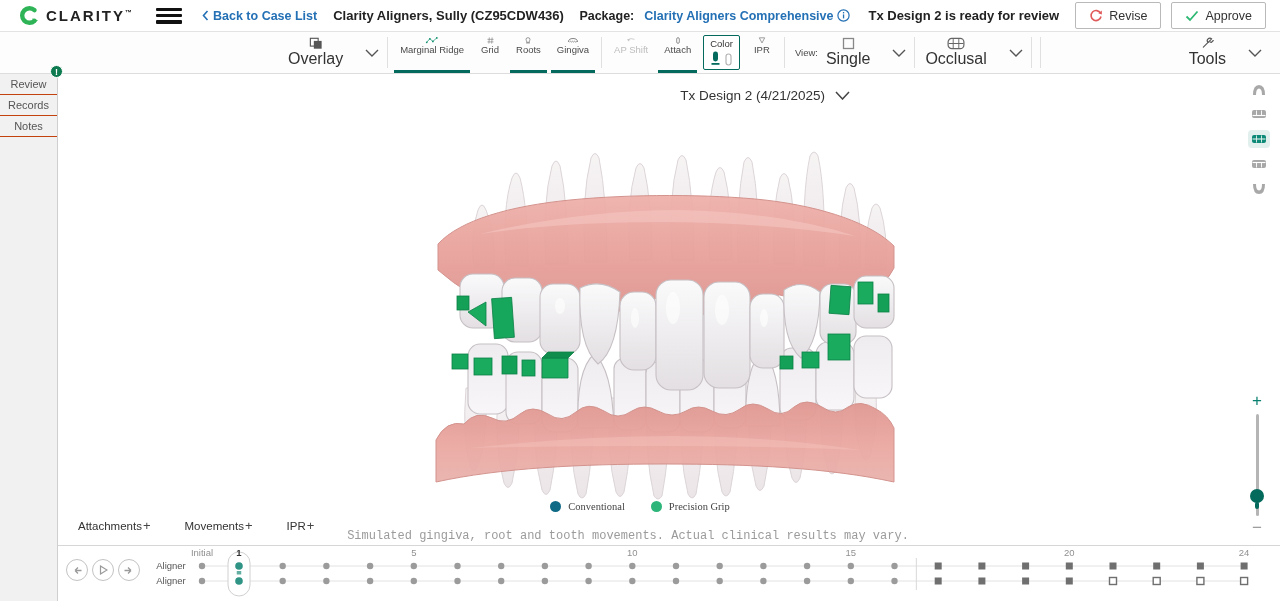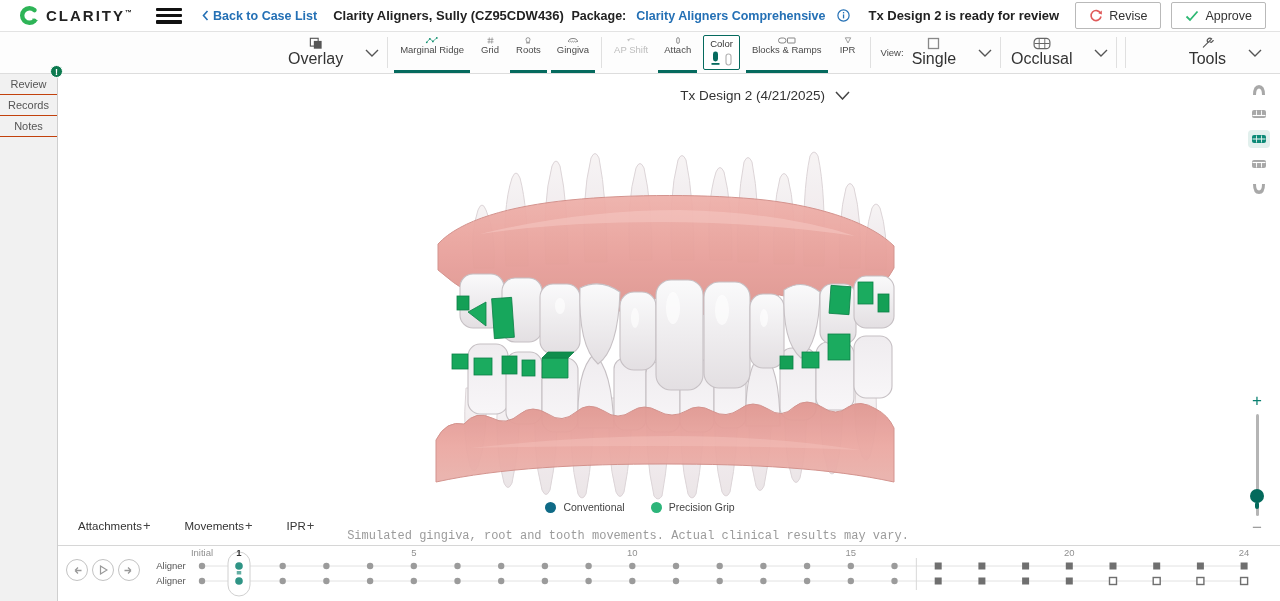--- a/index.html
+++ b/index.html
@@ -14,21 +14,21 @@
   .logo-text { font-weight:bold; font-size:15px; letter-spacing:2px; color:#222; }
   .logo-tm { font-size:7px; vertical-align:super; color:#222; }
   .hamburger { margin-left:22px; width:26px; height:16px; display:flex; flex-direction:column;
     justify-content:space-between; cursor:pointer; }
   .hamburger div { height:3.2px; background:#111; border-radius:1px; }
   .back-link { margin-left:20px; display:flex; align-items:center; gap:4px; font-size:12.5px;
     font-weight:bold; color:#2470b5; cursor:pointer; }
   .case-title { margin-left:16px; font-size:13px; font-weight:bold; color:#222; }
   .header-right { margin-left:auto; display:flex; align-items:center; gap:10px; margin-right:14px; }
   .package-label { font-size:12.5px; font-weight:bold; color:#222; }
-  .package-value { font-size:12.5px; font-weight:bold; color:#2470b5; display:flex; align-items:center; gap:12px; cursor:pointer; }
+  .package-value { font-size:12.5px; font-weight:bold; color:#2470b5; display:flex; align-items:center; gap:4px; cursor:pointer; }
   .status-text { font-size:13px; font-weight:bold; color:#222; margin-left:8px; margin-right:6px; }
   .hdr-btn { display:flex; align-items:center; gap:6px; border:1px solid #b9b9b9; background:#fff;
     border-radius:2px; height:27px; padding:0 13px; font-size:12.5px; color:#333; cursor:pointer;
     font-family:"Liberation Sans", sans-serif; }
 
   
   .toolbar { position:absolute; left:0; top:32px; width:1280px; height:42px; background:#fdfdfd;
     border-bottom:1px solid #ddd; display:flex; align-items:stretch; }
   .tb-sep { width:1px; background:#e0e0e0; margin:5px 4px; }
   .tb-item { position:relative; display:flex; flex-direction:column; align-items:center;
@@ -56,21 +56,21 @@
   .alert-badge { position:absolute; left:50px; top:-9px; width:13px; height:13px; border-radius:50%;
     background:#0d7a4f; color:#fff; font-size:9px; font-weight:bold; display:flex; align-items:center;
     justify-content:center; border:1px solid #fff; }
 
   
   .design-title { position:absolute; left:430px; top:88px; width:420px; text-align:center;
     font-size:13.5px; color:#333; cursor:pointer; display:flex; align-items:center; justify-content:flex-end; gap:10px; }
   .teeth-svg { position:absolute; left:430px; top:148px; }
 
   .legend { position:absolute; left:430px; top:501px; width:420px; display:flex; gap:26px;
-    align-items:center; justify-content:center; }
+    align-items:center; justify-content:center;font-family:Liberation Serif, serif; }
   .legend-item { display:flex; align-items:center; gap:7px; font-size:10.5px; color:#444; }
   .legend-dot { width:11px; height:11px; border-radius:50%; }
   .disclaimer { position:absolute; left:328px; top:529px; width:600px; text-align:center;
     font-size:12px; color:#9b9b9b;font-family:Liberation Mono, monospace; }
 
   .panels-row { position:absolute; left:78px; top:518px; display:flex; gap:34px; align-items:center; }
   .panel-toggle { display:flex; align-items:center; gap:1px; font-size:11.5px; color:#333; cursor:pointer; }
   .panel-plus { font-size:13px; color:#444; }
 
   
@@ -219,27 +219,20 @@
       <span class="tb-label">Color</span>
       <div class="color-mini">
         <svg width="9" height="15" viewBox="0 0 9 15">
           <rect x="2" y="0.5" width="5" height="10" rx="2.4" fill="#056a5e"></rect>
           <rect x="0.5" y="12" width="8" height="1.8" fill="#056a5e"></rect>
           </svg>
         <svg width="7" height="13" viewBox="0 0 7 13">
           <rect x="1" y="1" width="5" height="11" rx="2.4" fill="none" stroke="#b5b5b5" stroke-width="1.2"></rect>
           </svg>
       </div>
-    </div>
-    <div class="tb-item active">
-      <svg width="36" height="14" viewBox="0 0 36 14">
-        <rect x="1" y="2" width="15" height="10" rx="5" fill="none" stroke="#555" stroke-width="1.4"></rect>
-        <rect x="19" y="2" width="15" height="10" rx="1" fill="none" stroke="#555" stroke-width="1.4"></rect>
-        </svg>
-      <span class="tb-label">Blocks &amp; Ramps</span>
     </div>
     <div class="tb-item">
       <svg width="14" height="13" viewBox="0 0 14 13">
         <polygon points="2,1.5 12,1.5 7,11" fill="none" stroke="#777" stroke-width="1.3"></polygon>
         </svg>
       <span class="tb-label">IPR</span>
     </div>
     <div class="tb-sep"></div>
     <span class="view-label">View:</span>
     <div class="tb-combo">

